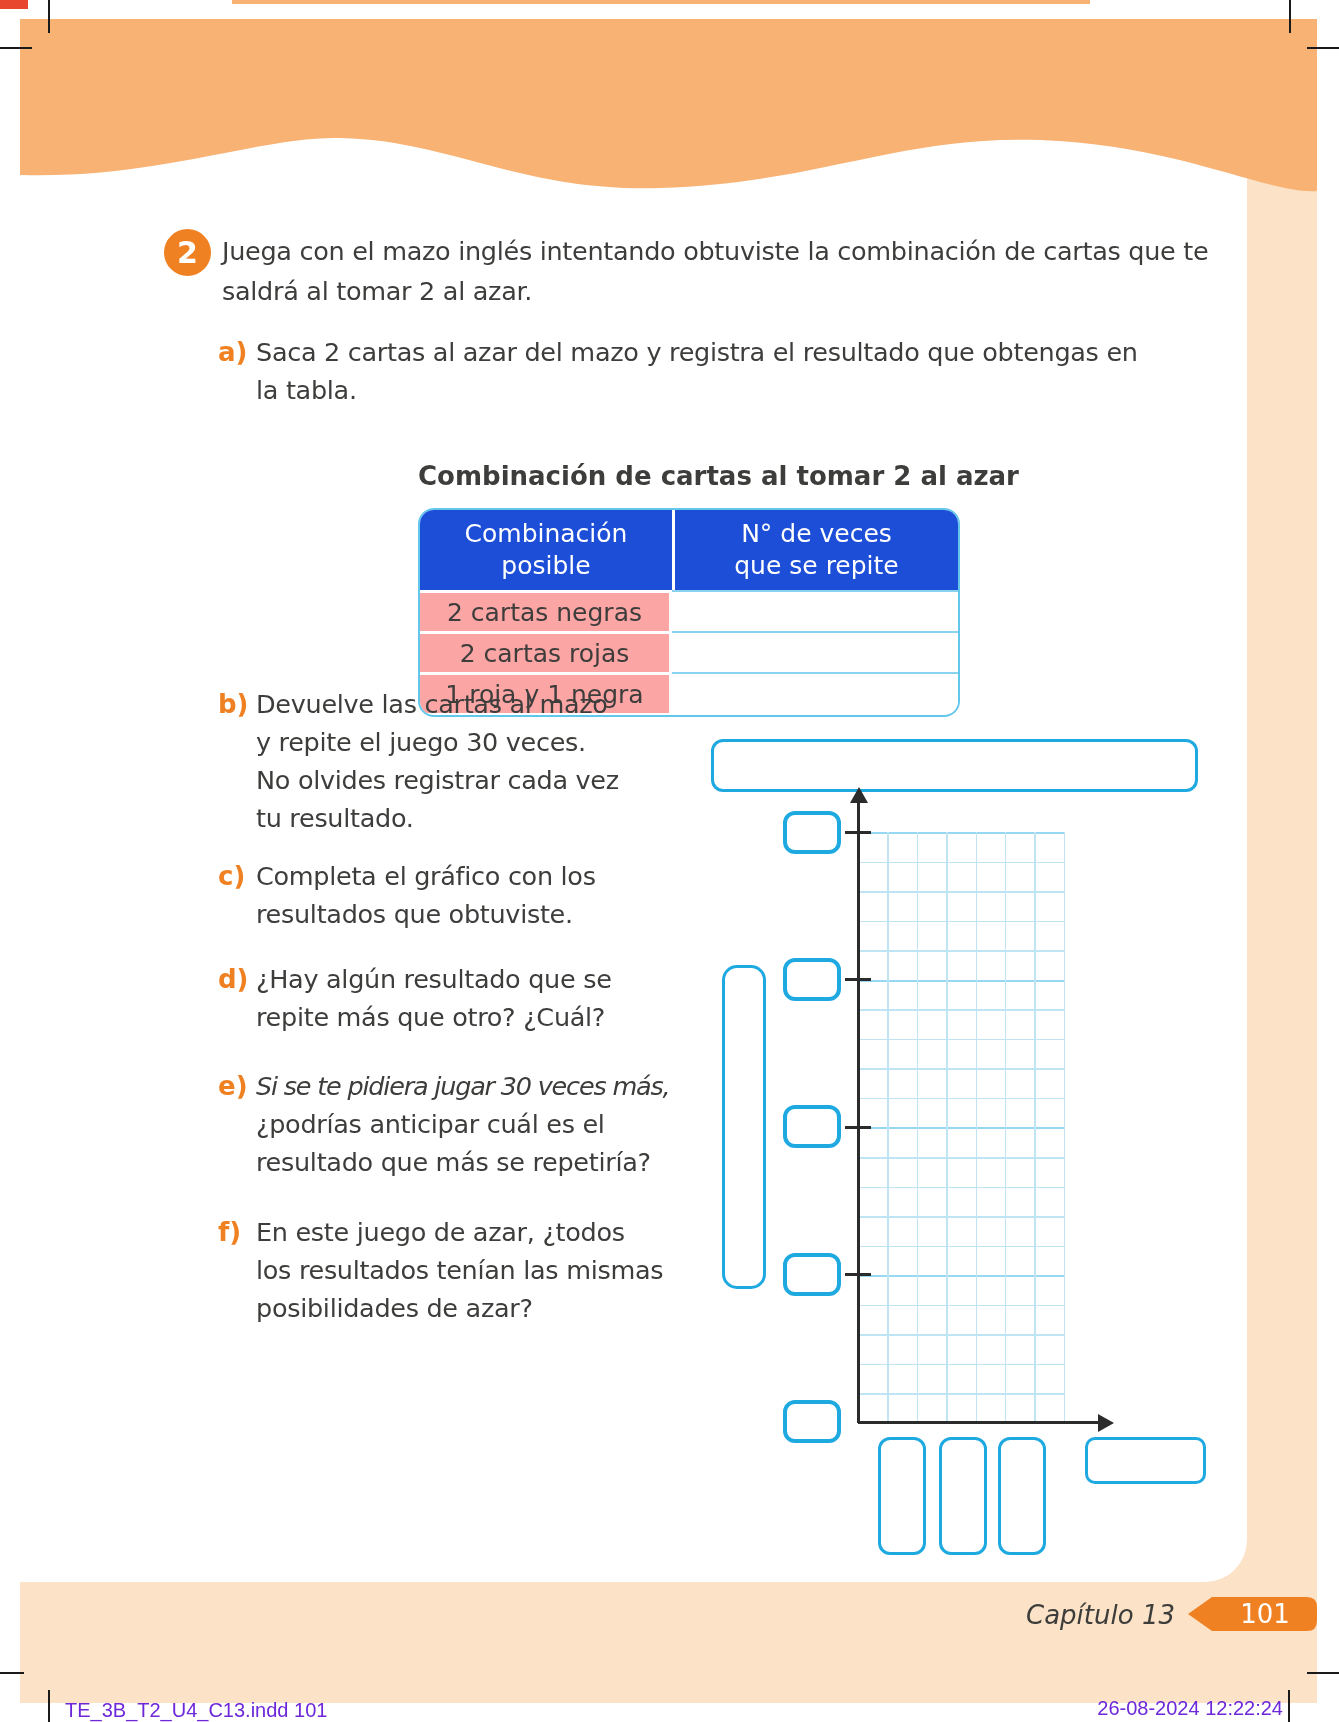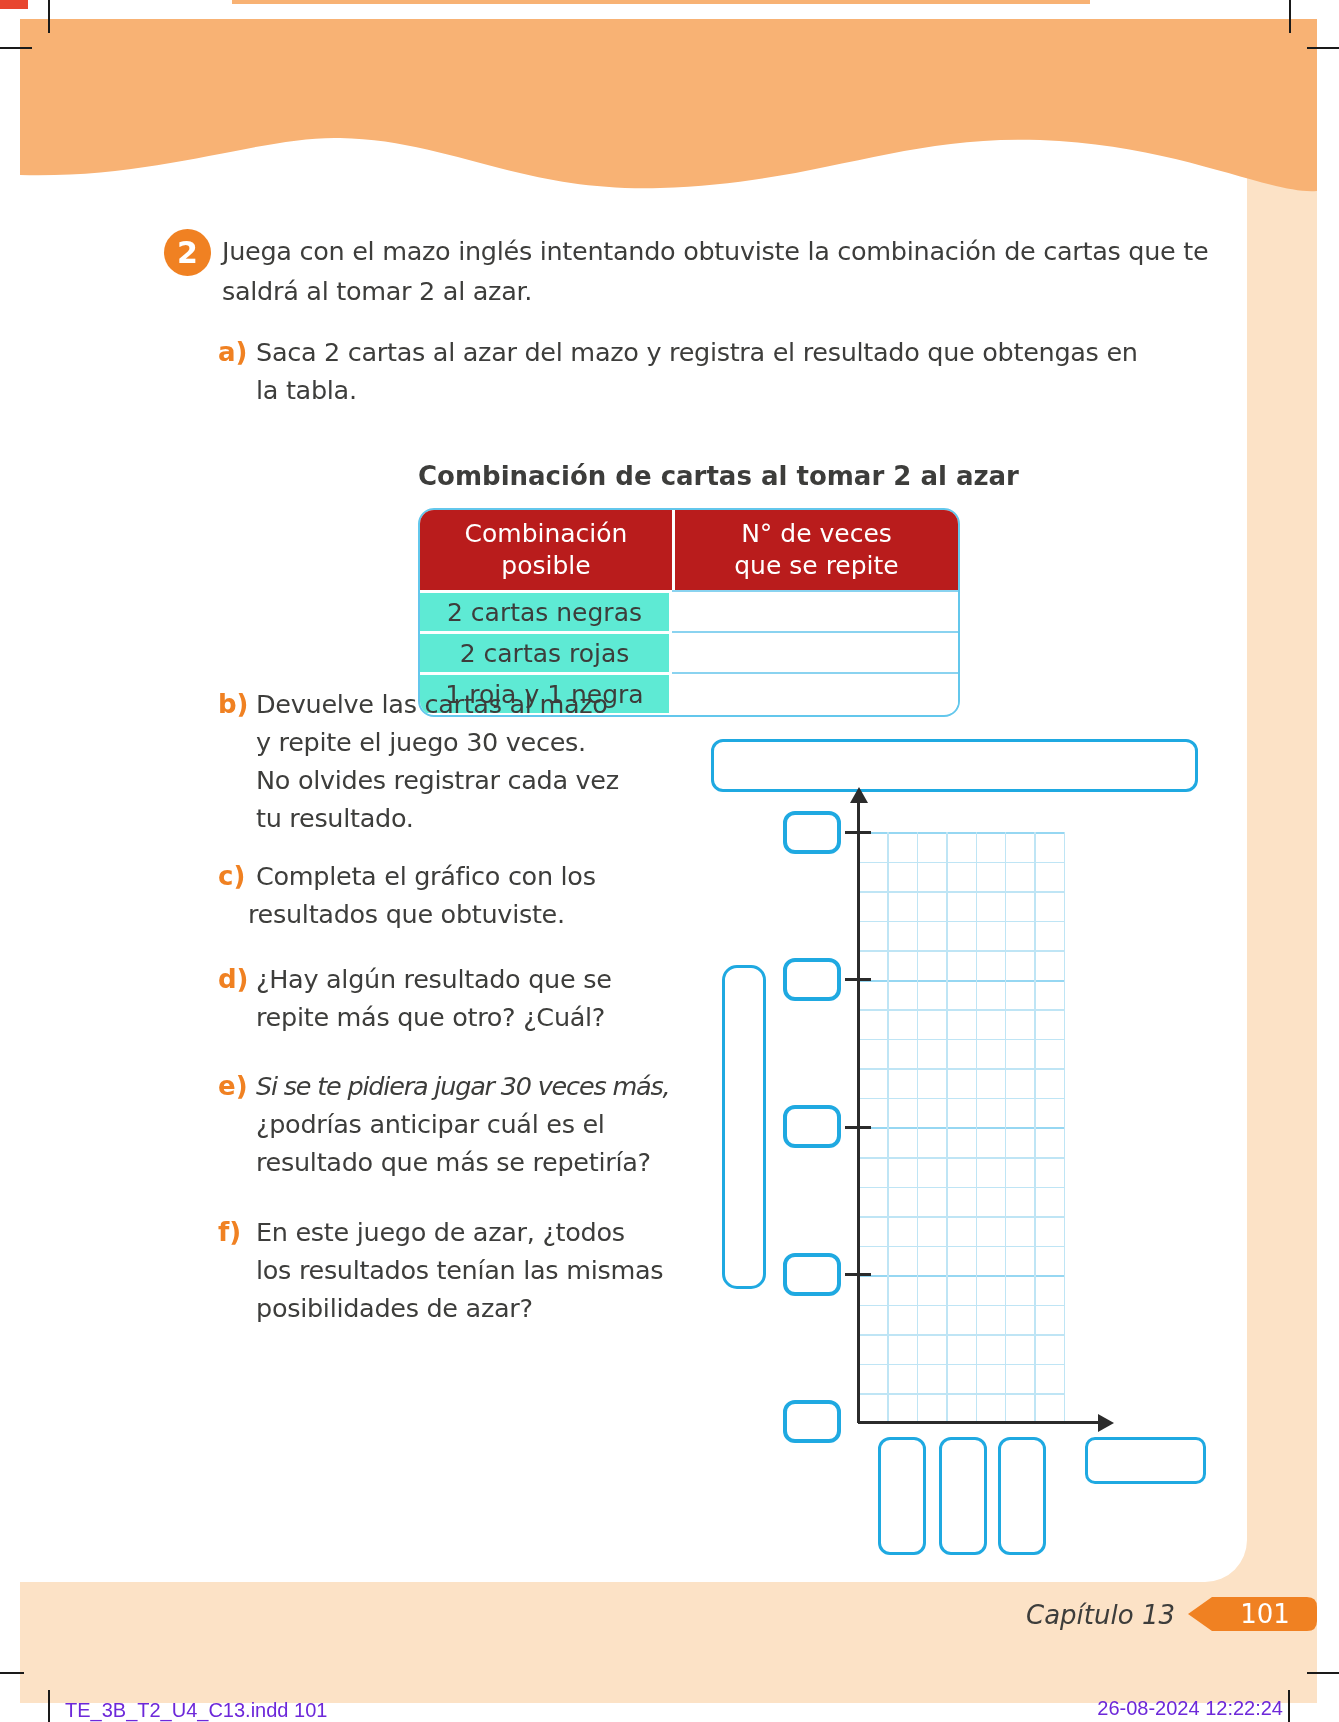--- a/index.html
+++ b/index.html
@@ -13,26 +13,26 @@
   
   #card{left:20px;top:19px;width:1227px;height:1563px;background:#ffffff;border-bottom-right-radius:42px;}
   
   .crop{position:absolute;background:#1a1a1a;}
   
   #badge{left:164px;top:229px;width:47px;height:47px;border-radius:50%;background:#f08122;
          color:#fff;font-size:30px;font-weight:bold;display:flex;align-items:center;justify-content:center;}
   
   #tbl{left:418px;top:508px;width:542px;height:209px;border:2px solid #63c7ec;border-radius:16px;
        overflow:hidden;background:#ffffff;box-sizing:border-box;}
-  .tbl-header{display:flex;height:80px;background:#b91c1c;}
+  .tbl-header{display:flex;height:80px;background:#1d4ed8;}
   .th{color:#ffffff;font-size:25px;display:flex;flex-direction:column;align-items:center;justify-content:center;line-height:32px;}
   .th1{width:252px;border-right:3px solid #ffffff;}
   .th2{flex:1;}
   .tbl-row{display:flex;height:41px;}
-  .td1{width:252px;background:#5eead4;border-right:3px solid #ffffff;border-top:3px solid #ffffff;
+  .td1{width:252px;background:#fca5a5;border-right:3px solid #ffffff;border-top:3px solid #ffffff;
        display:flex;align-items:center;justify-content:center;font-size:25px;color:#3d3d3b;box-sizing:border-box;}
   .td2{flex:1;background:#ffffff;border-top:2px solid #8ad3f0;box-sizing:border-box;}
   
   .bluebox{position:absolute;background:#ffffff;border:4px solid #1fa9e1;border-radius:12px;box-sizing:border-box;}
   #grid{left:858px;top:832px;width:206px;height:591px;
         background-image:
           repeating-linear-gradient(to right,#bfe5f5 0 1.5px,transparent 1.5px 29.4px),
           repeating-linear-gradient(to bottom,#96d7f2 0 2px,transparent 2px 147.7px),
           repeating-linear-gradient(to bottom,#bfe5f5 0 1.5px,transparent 1.5px 29.55px);
         border-right:1.5px solid #bfe5f5;}
@@ -110,21 +110,21 @@
   </div>
 
   <div class="marker" style="left:218px;top:689px;">b)</div>
   <div class="line" style="left:256px;top:689px;">Devuelve las cartas al mazo</div>
   <div class="line" style="left:256px;top:727px;">y repite el juego 30 veces.</div>
   <div class="line" style="left:256px;top:765px;">No olvides registrar cada vez</div>
   <div class="line" style="left:256px;top:803px;">tu resultado.</div>
 
   <div class="marker" style="left:218px;top:861px;">c)</div>
   <div class="line" style="left:256px;top:861px;">Completa el gráfico con los</div>
-  <div class="line" style="left:248px;top:899px;">resultados que obtuviste.</div>
+  <div class="line" style="left:256px;top:899px;">resultados que obtuviste.</div>
 
   <div class="marker" style="left:218px;top:964px;">d)</div>
   <div class="line" style="left:256px;top:964px;">¿Hay algún resultado que se</div>
   <div class="line" style="left:256px;top:1002px;">repite más que otro? ¿Cuál?</div>
 
   <div class="marker" style="left:218px;top:1071px;">e)</div>
   <div class="line" style="left:256px;top:1071px;letter-spacing:-1.2px;font-style:italic;">Si se te pidiera jugar 30 veces más,</div>
   <div class="line" style="left:256px;top:1147px;">resultado que más se repetiría?</div>
   <div class="line" style="left:256px;top:1109px;">¿podrías anticipar cuál es el</div>
 

